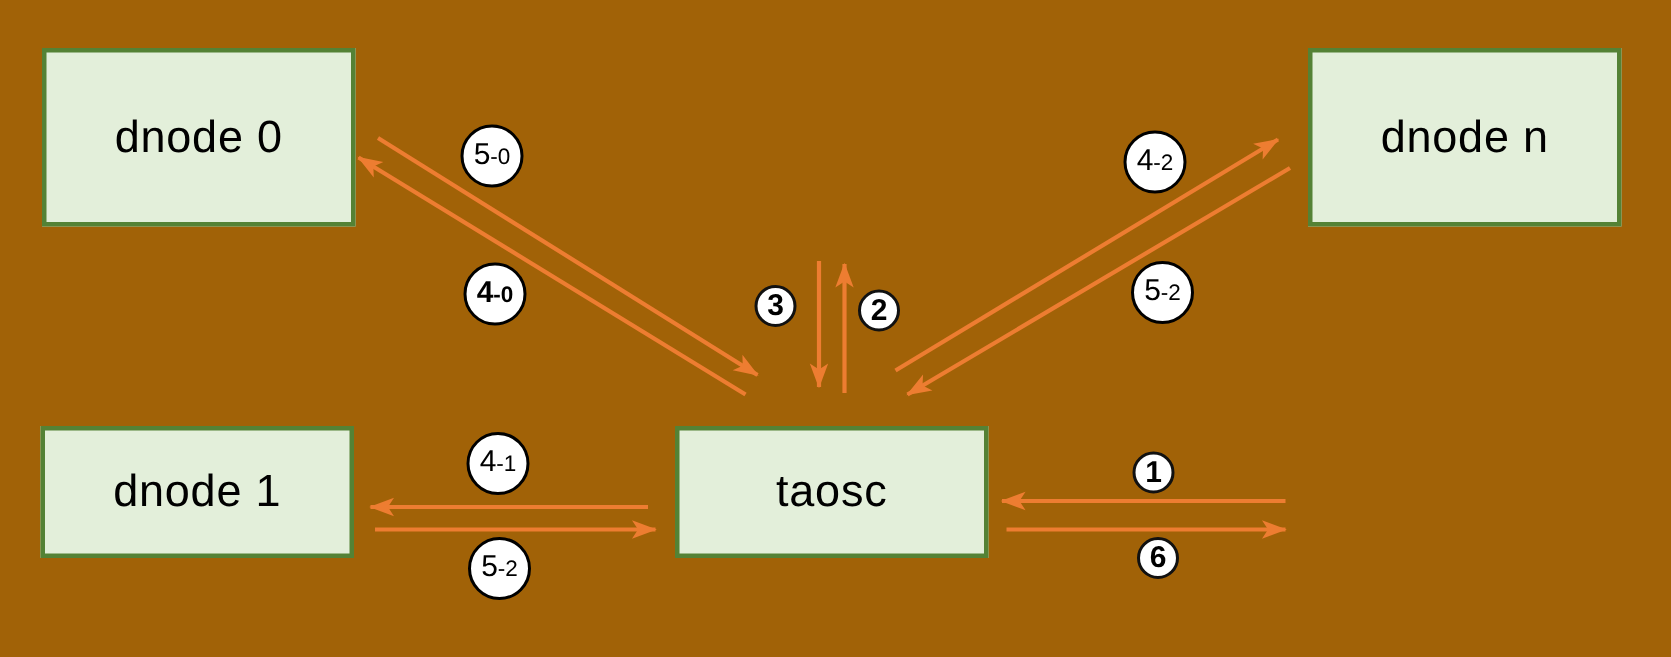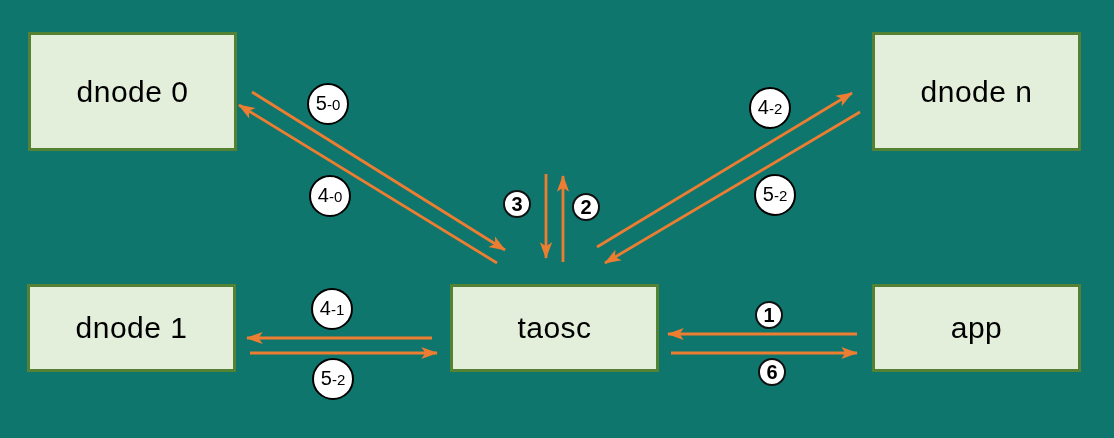--- a/index.html
+++ b/index.html
@@ -5,21 +5,21 @@
   html, body {
     margin: 0;
     padding: 0;
     background: #ffffff;
     font-family: "Liberation Sans", "DejaVu Sans", sans-serif;
   }
   .canvas {
     position: relative;
     width: 1114px;
     height: 438px;
-    background: #0f766e;
+    background: #a16207;
     overflow: hidden;
   }
   .edges-layer {
     position: absolute;
     left: 0; top: 0;
     width: 1114px;
     height: 438px;
   }
   .edge-line {
     stroke: #ed7d31;
@@ -113,26 +113,23 @@
   <div class="node node-top" style="left:872px; top:32px;">
     <span class="node-label">dnode n</span>
   </div>
 
   <div class="node node-bottom" style="left:27px; top:284px;">
     <span class="node-label">dnode 1</span>
   </div>
   <div class="node node-bottom" style="left:450px; top:284px;">
     <span class="node-label">taosc</span>
   </div>
-  <div class="node node-bottom" style="left:872px; top:284px;">
-    <span class="node-label">app</span>
-  </div>
 
   <div class="elabel" style="left:328px; top:104px;">5-0</div>
-  <div class="elabel" style="left:330px; top:196px;">4-0</div>
+  <div class="elabel" style="left:330px; top:196px;font-weight:bold;">4-0</div>
   <div class="dlabel" style="left:517px; top:204px;">3</div>
   <div class="dlabel" style="left:586px; top:207px;">2</div>
   <div class="elabel" style="left:770px; top:108px;">4-2</div>
   <div class="elabel" style="left:775px; top:195px;">5-2</div>
   <div class="elabel" style="left:332px; top:309px;">4-1</div>
   <div class="elabel" style="left:333px; top:379px;">5-2</div>
   <div class="dlabel" style="left:769px; top:315px;">1</div>
   <div class="dlabel" style="left:772px; top:372px;">6</div>
 
 </div>

